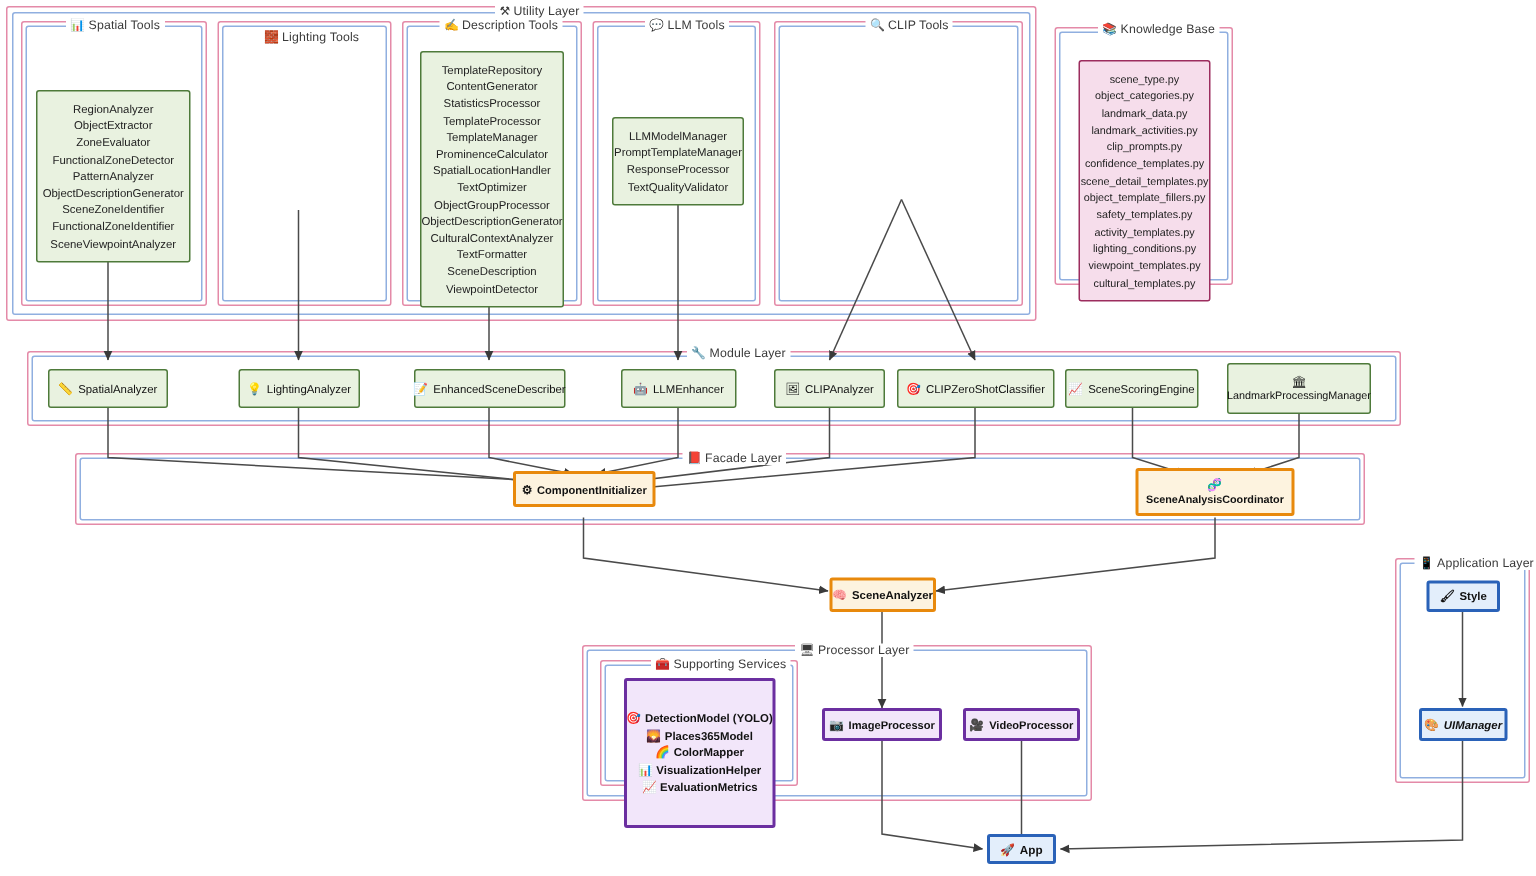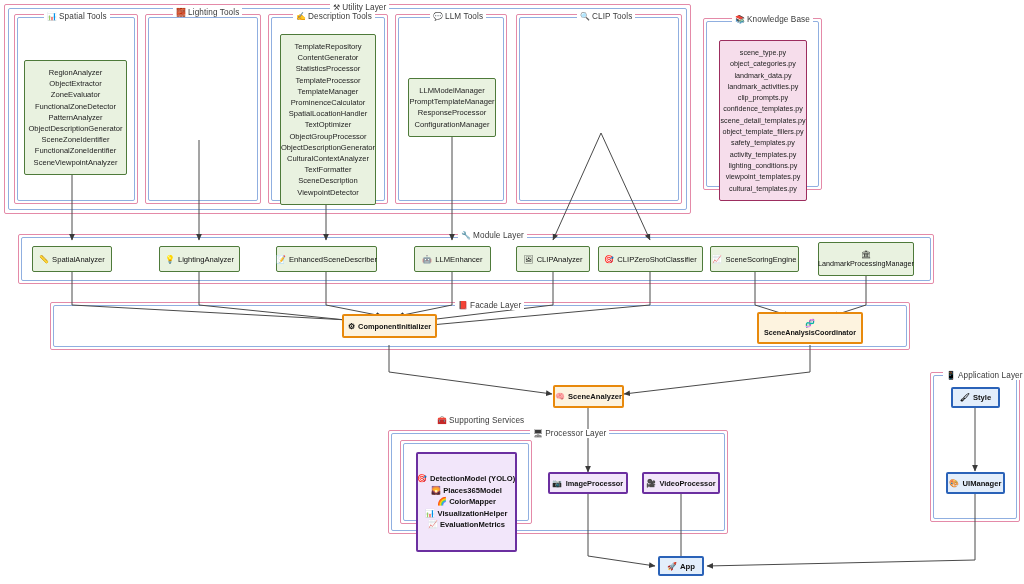--- a/index.html
+++ b/index.html
@@ -102,21 +102,21 @@
     <div>FunctionalZoneDetector</div>
     <div>PatternAnalyzer</div>
     <div>ObjectDescriptionGenerator</div>
     <div>SceneZoneIdentifier</div>
     <div>FunctionalZoneIdentifier</div>
     <div>SceneViewpointAnalyzer</div>
   </div>
 
   <div class="group" style="left:145px;top:14px;width:116px;height:190px;"></div>
   <div class="group blue" style="left:148px;top:17px;width:110px;height:184px;"></div>
-  <div class="group-title" style="left:173px;top:8px;">
+  <div class="group-title" style="left:173px;top:20px;">
     <span class="ic">🧱</span><span>Lighting Tools</span>
   </div>
 
   <div class="group" style="left:268px;top:14px;width:120px;height:190px;"></div>
   <div class="group blue" style="left:271px;top:17px;width:114px;height:184px;"></div>
   <div class="group-title" style="left:293px;top:12px;">
     <span class="ic">✍</span><span>Description Tools</span>
   </div>
   <div class="node toolbox" style="left:280px;top:34px;width:96px;justify-content:flex-end;">
     <div>TemplateRepository</div>
@@ -137,21 +137,21 @@
 
   <div class="group" style="left:395px;top:14px;width:112px;height:190px;"></div>
   <div class="group blue" style="left:398px;top:17px;width:106px;height:184px;"></div>
   <div class="group-title" style="left:430px;top:12px;">
     <span class="ic">💬</span><span>LLM Tools</span>
   </div>
   <div class="node toolbox" style="left:408px;top:78px;width:88px;">
     <div>LLMModelManager</div>
     <div>PromptTemplateManager</div>
     <div>ResponseProcessor</div>
-    <div>ConfigurationManager</div>
+    <div>TextQualityValidator</div>
   </div>
 
   <div class="group" style="left:516px;top:14px;width:166px;height:190px;"></div>
   <div class="group blue" style="left:519px;top:17px;width:160px;height:184px;"></div>
   <div class="group-title" style="left:577px;top:12px;">
     <span class="ic">🔍</span><span>CLIP Tools</span>
   </div>
 
   <div class="group" style="left:703px;top:18px;width:119px;height:172px;"></div>
   <div class="group blue" style="left:706px;top:21px;width:113px;height:166px;"></div>
@@ -252,21 +252,21 @@
   </div>
 
   <div class="group" style="left:388px;top:430px;width:340px;height:104px;"></div>
   <div class="group blue" style="left:391px;top:433px;width:334px;height:98px;"></div>
   <div class="group-title" style="left:530px;top:429px;">
     <span class="ic">🖥</span><span>Processor Layer</span>
   </div>
 
   <div class="group" style="left:400px;top:440px;width:132px;height:84px;"></div>
   <div class="group blue" style="left:403px;top:443px;width:126px;height:78px;"></div>
-  <div class="group-title" style="left:434px;top:416px;">
+  <div class="group-title" style="left:434px;top:438px;">
     <span class="ic">🧰</span><span>Supporting Services</span>
   </div>
   <div class="node svcbox" style="left:416px;top:452px;width:101px;">
     <div><span class="ic">🎯</span> <span>DetectionModel (YOLO)</span></div>
     <div><span class="ic">🌄</span> <span>Places365Model</span></div>
     <div><span class="ic">🌈</span> <span>ColorMapper</span></div>
     <div><span class="ic">📊</span> <span>VisualizationHelper</span></div>
     <div><span class="ic">📈</span> <span>EvaluationMetrics</span></div>
   </div>
 
@@ -291,21 +291,21 @@
 
   <div class="node appnode" style="left:951px;top:387px;width:49px;height:21px;">
     <div class="row">
         <span class="ic">🖌</span>
         <span class="lbl" style="font-size:7.6px;">Style</span>
       </div>
   </div>
   <div class="node appnode" style="left:946px;top:472px;width:59px;height:22px;">
     <div class="row">
         <span class="ic">🎨</span>
-        <span class="lbl" style="font-size:7.6px;">UIManager</span>
+        <span class="lbl" style="font-size:7.6px;font-style:italic;">UIManager</span>
       </div>
   </div>
 
   <div class="node appnode" style="left:658px;top:556px;width:46px;height:20px;">
     <div class="row">
         <span class="ic">🚀</span>
         <span class="lbl" style="font-size:7.8px;">App</span>
       </div>
   </div>
 

